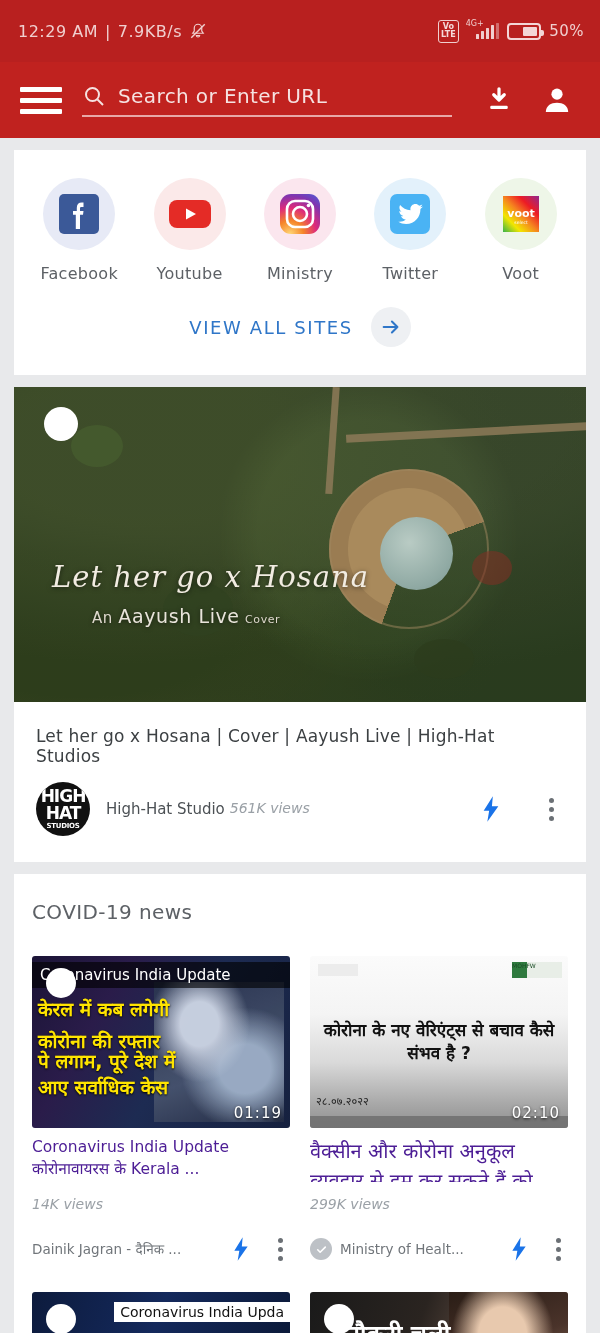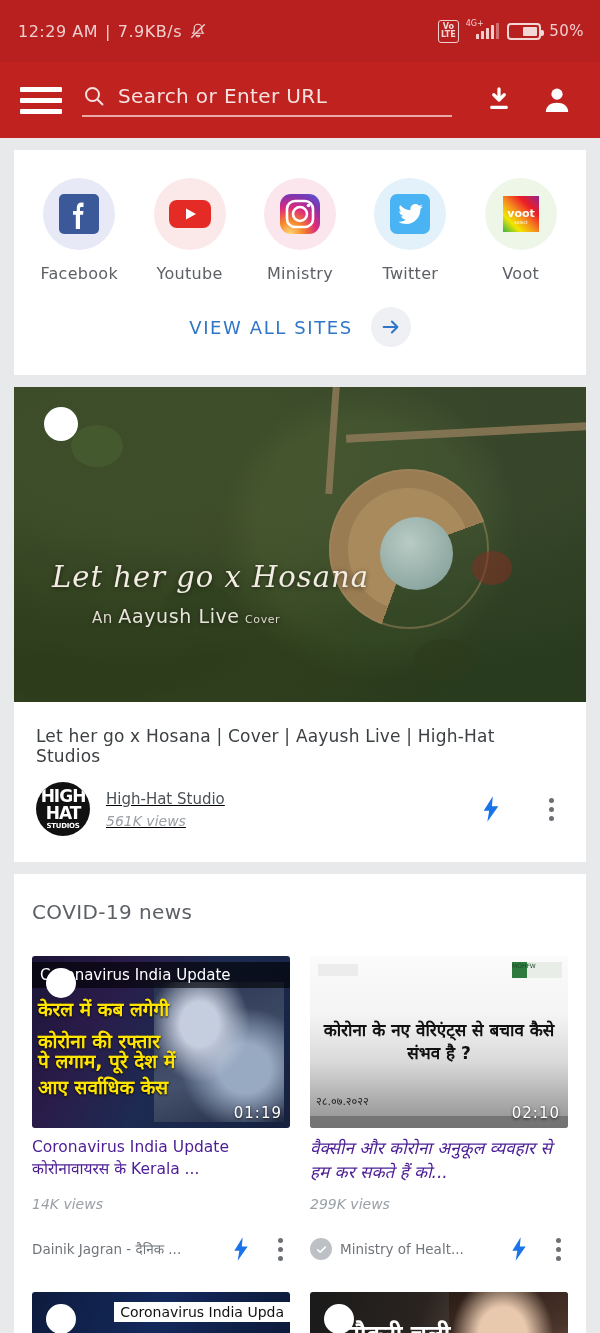--- a/index.html
+++ b/index.html
@@ -117,21 +117,21 @@
   }
   .vtitle{ font-size:17px; color:#3c4043; padding:24px 22px 0 22px; letter-spacing:.2px;}
   .vmeta{ display:flex; align-items:center; padding:16px 22px 18px 22px; gap:16px;}
   .avatar{
     width:54px; height:54px; border-radius:50%; background:#111; color:#fff;
     display:flex; flex-direction:column; align-items:center; justify-content:center;
     font-weight:bold; flex:0 0 54px; overflow:hidden; line-height:1;
   }
   .avatar .l1{ font-size:17px; letter-spacing:-1px;}
   .avatar .l2{ font-size:7px; letter-spacing:-.3px; margin-top:1px;}
-  .vmeta-txt{ flex:1; display:flex; flex-direction:column; gap:5px;text-decoration:underline;}
+  .vmeta-txt{ flex:1; display:flex; flex-direction:row; gap:5px;}
   .vchannel{ font-size:15px; color:#4c5155;}
   .vviews{ font-size:14px; color:#9aa0a6; font-style:italic;}
   .bolt{ width:26px; height:30px; display:flex; align-items:center; justify-content:center; cursor:pointer;}
   .kebab{ width:26px; height:30px; display:flex; flex-direction:column; align-items:center; justify-content:center; gap:4px; cursor:pointer; margin-left:18px;}
   .kebab i{ width:5px; height:5px; border-radius:50%; background:#6b7075; display:block;}
 
   
   .newscard{ padding:26px 18px 16px 18px;}
   .news-h{ font-size:20px; color:#5d6166; letter-spacing:.4px; margin-bottom:32px;}
   .news-grid{ display:flex; gap:20px;}
@@ -167,21 +167,21 @@
   
   .t3{ background:linear-gradient(110deg,#0d1b3d 0%,#14295c 45%,#0a1733 100%);}
   .t3 .banner{ position:absolute; right:0; top:10px; background:#fff; color:#111; font-size:14px; padding:2px 6px; white-space:nowrap;}
   .t4{ background:linear-gradient(110deg,#1a1a1a 0%,#2a2420 40%,#6a5348 70%,#b08d76 100%);}
   .t4 .hin4{ position:absolute; left:36px; top:24px; color:#fff; font-size:25px; font-weight:bold; white-space:nowrap;}
   .t4 .person{ position:absolute; right:0; top:0; width:46%; height:100%;
     background:radial-gradient(ellipse at 45% 36%, #e8c9ae 0 26%, transparent 55%),
                linear-gradient(160deg,#2a1d16,#4a332a 45%,#a98b72);}
 
   .ntitle{ font-size:15.5px; color:#4c1d95; line-height:22px; margin-top:8px; height:46px; overflow:hidden;}
-  .ntitle.hindi{ font-size:17px; line-height:24px;font-style:italic;}
+  .ntitle.hindi{ font-size:20px; line-height:30px;}
   .nviews{ font-size:14px; color:#9aa0a6; font-style:italic; margin-top:14px;}
   .nsrc{ display:flex; align-items:center; gap:8px; margin-top:22px;}
   .verif{ width:22px; height:22px; border-radius:50%; background:#bdc1c6; display:flex; align-items:center; justify-content:center; flex:0 0 22px;}
   .verif svg{ display:block;}
   .nsrc .name{ flex:1; font-size:13.5px; color:#70757a; white-space:nowrap; overflow:hidden; text-overflow:ellipsis;}
   .nsrc .bolt{ flex:0 0 22px;}
   .nsrc .kebab{ margin-left:10px; flex:0 0 20px;}
 
   .news-grid.bottom{ margin-top:28px;}
   .news-grid.bottom .nthumb{ height:120px;}

